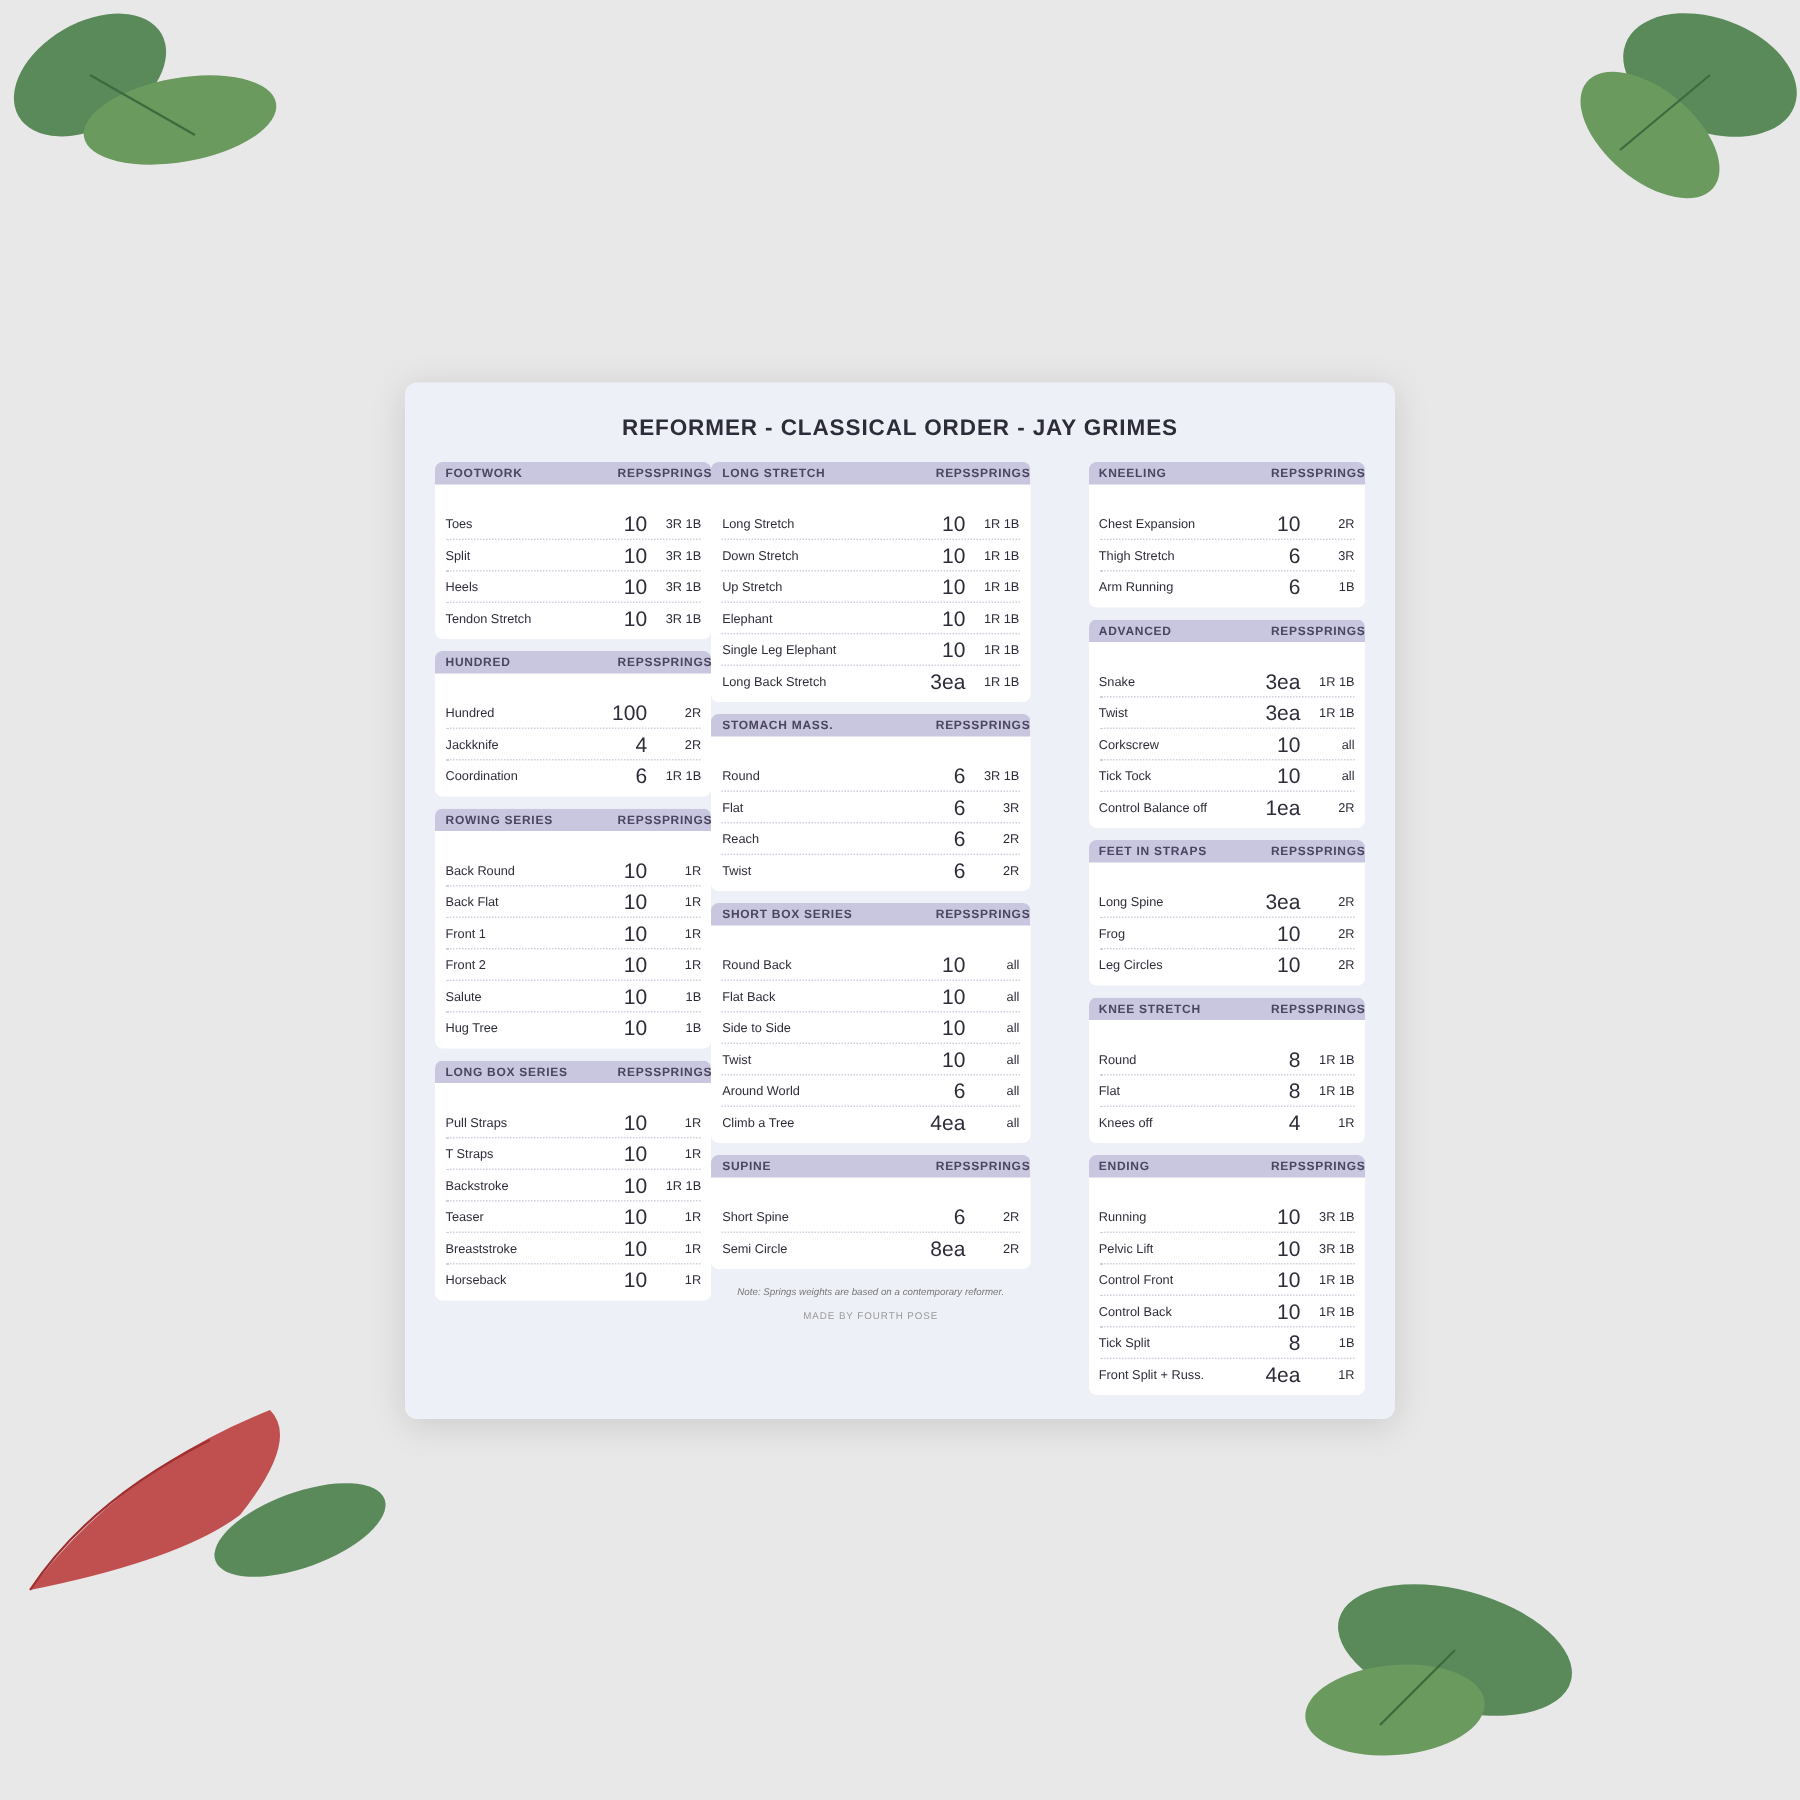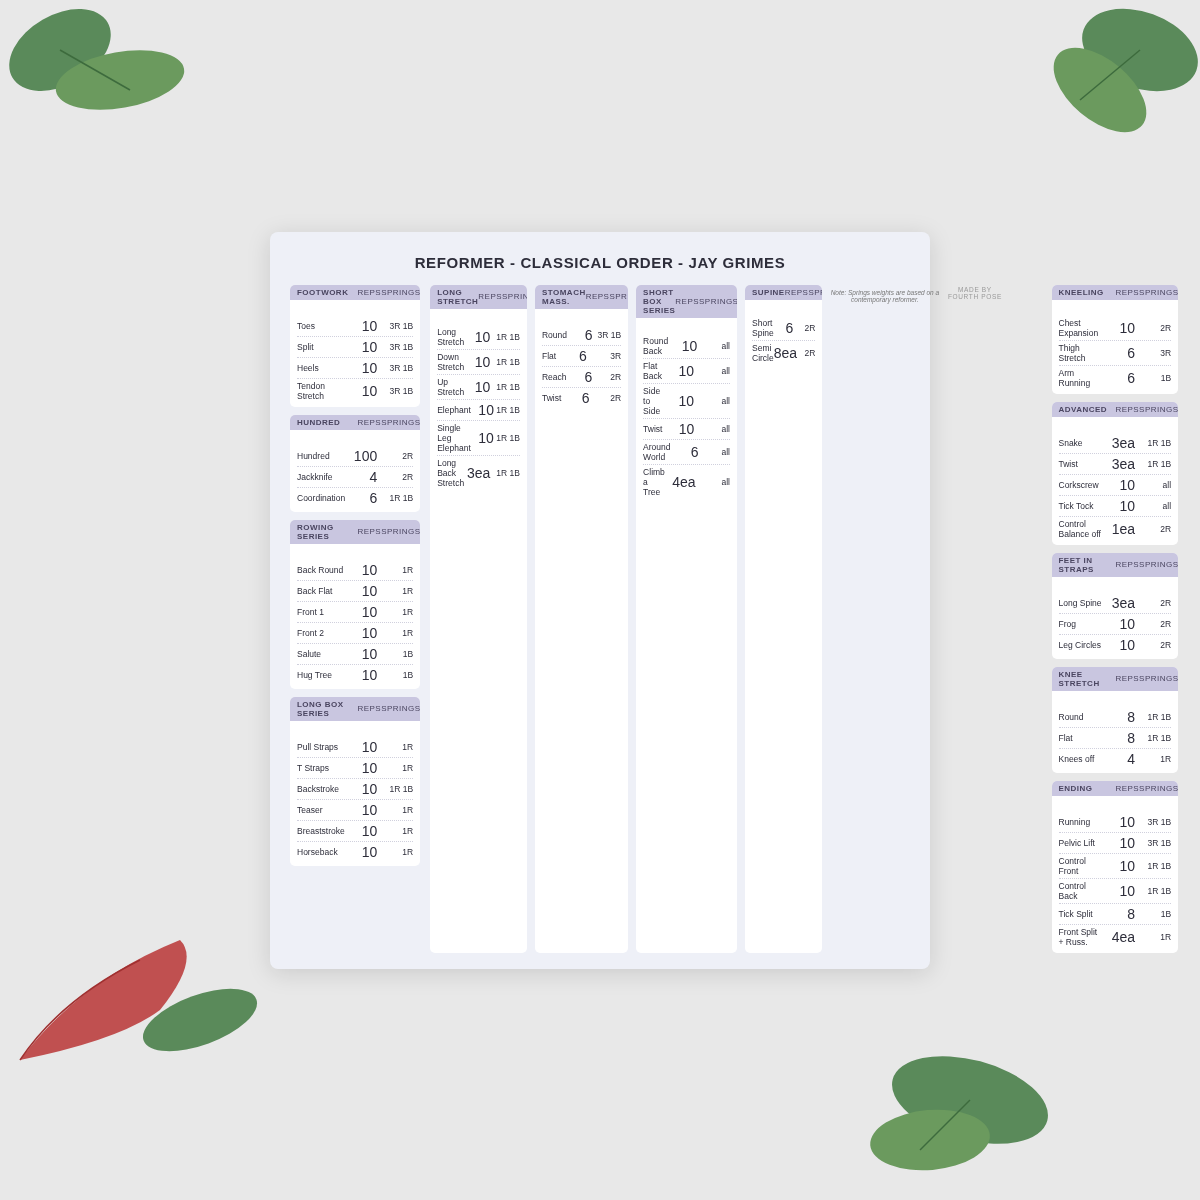--- a/index.html
+++ b/index.html
@@ -54,35 +54,33 @@
       font-weight: 900;
       letter-spacing: 0.04em;
       color: #2d2d3a;
       text-align: center;
       margin-bottom: 14px;
       text-transform: uppercase;
     }
 
     .columns-wrapper {
       display: flex;
-      gap: 10px;
     }
 
     .col-left {
       flex: 1;
       display: flex;
       flex-direction: column;
       gap: 8px;
     }
     .col-middle {
       flex: 1.15;
       display: flex;
-      flex-direction: row;
+      flex-direction: column;
       gap: 8px;
-      justify-content: flex-end;
     }
     .col-right {
       flex: 1;
       display: flex;
       flex-direction: column;
       gap: 8px;
       margin-left: 39px;
     }
 
     
@@ -102,21 +100,21 @@
       font-size: 8px;
       font-weight: 800;
       color: #4a4560;
       text-transform: uppercase;
       letter-spacing: 0.06em;
       flex: 1;
     }
     .section-header-reps,
     .section-header-springs {
       font-size: 8px;
-      font-weight: 400;
+      font-weight: 700;
       color: #4a4560;
       text-transform: uppercase;
       letter-spacing: 0.06em;
       width: 32px;
       text-align: right;
     }
 
     .section-body {
       padding: 16px 7px 4px 7px;
     }

